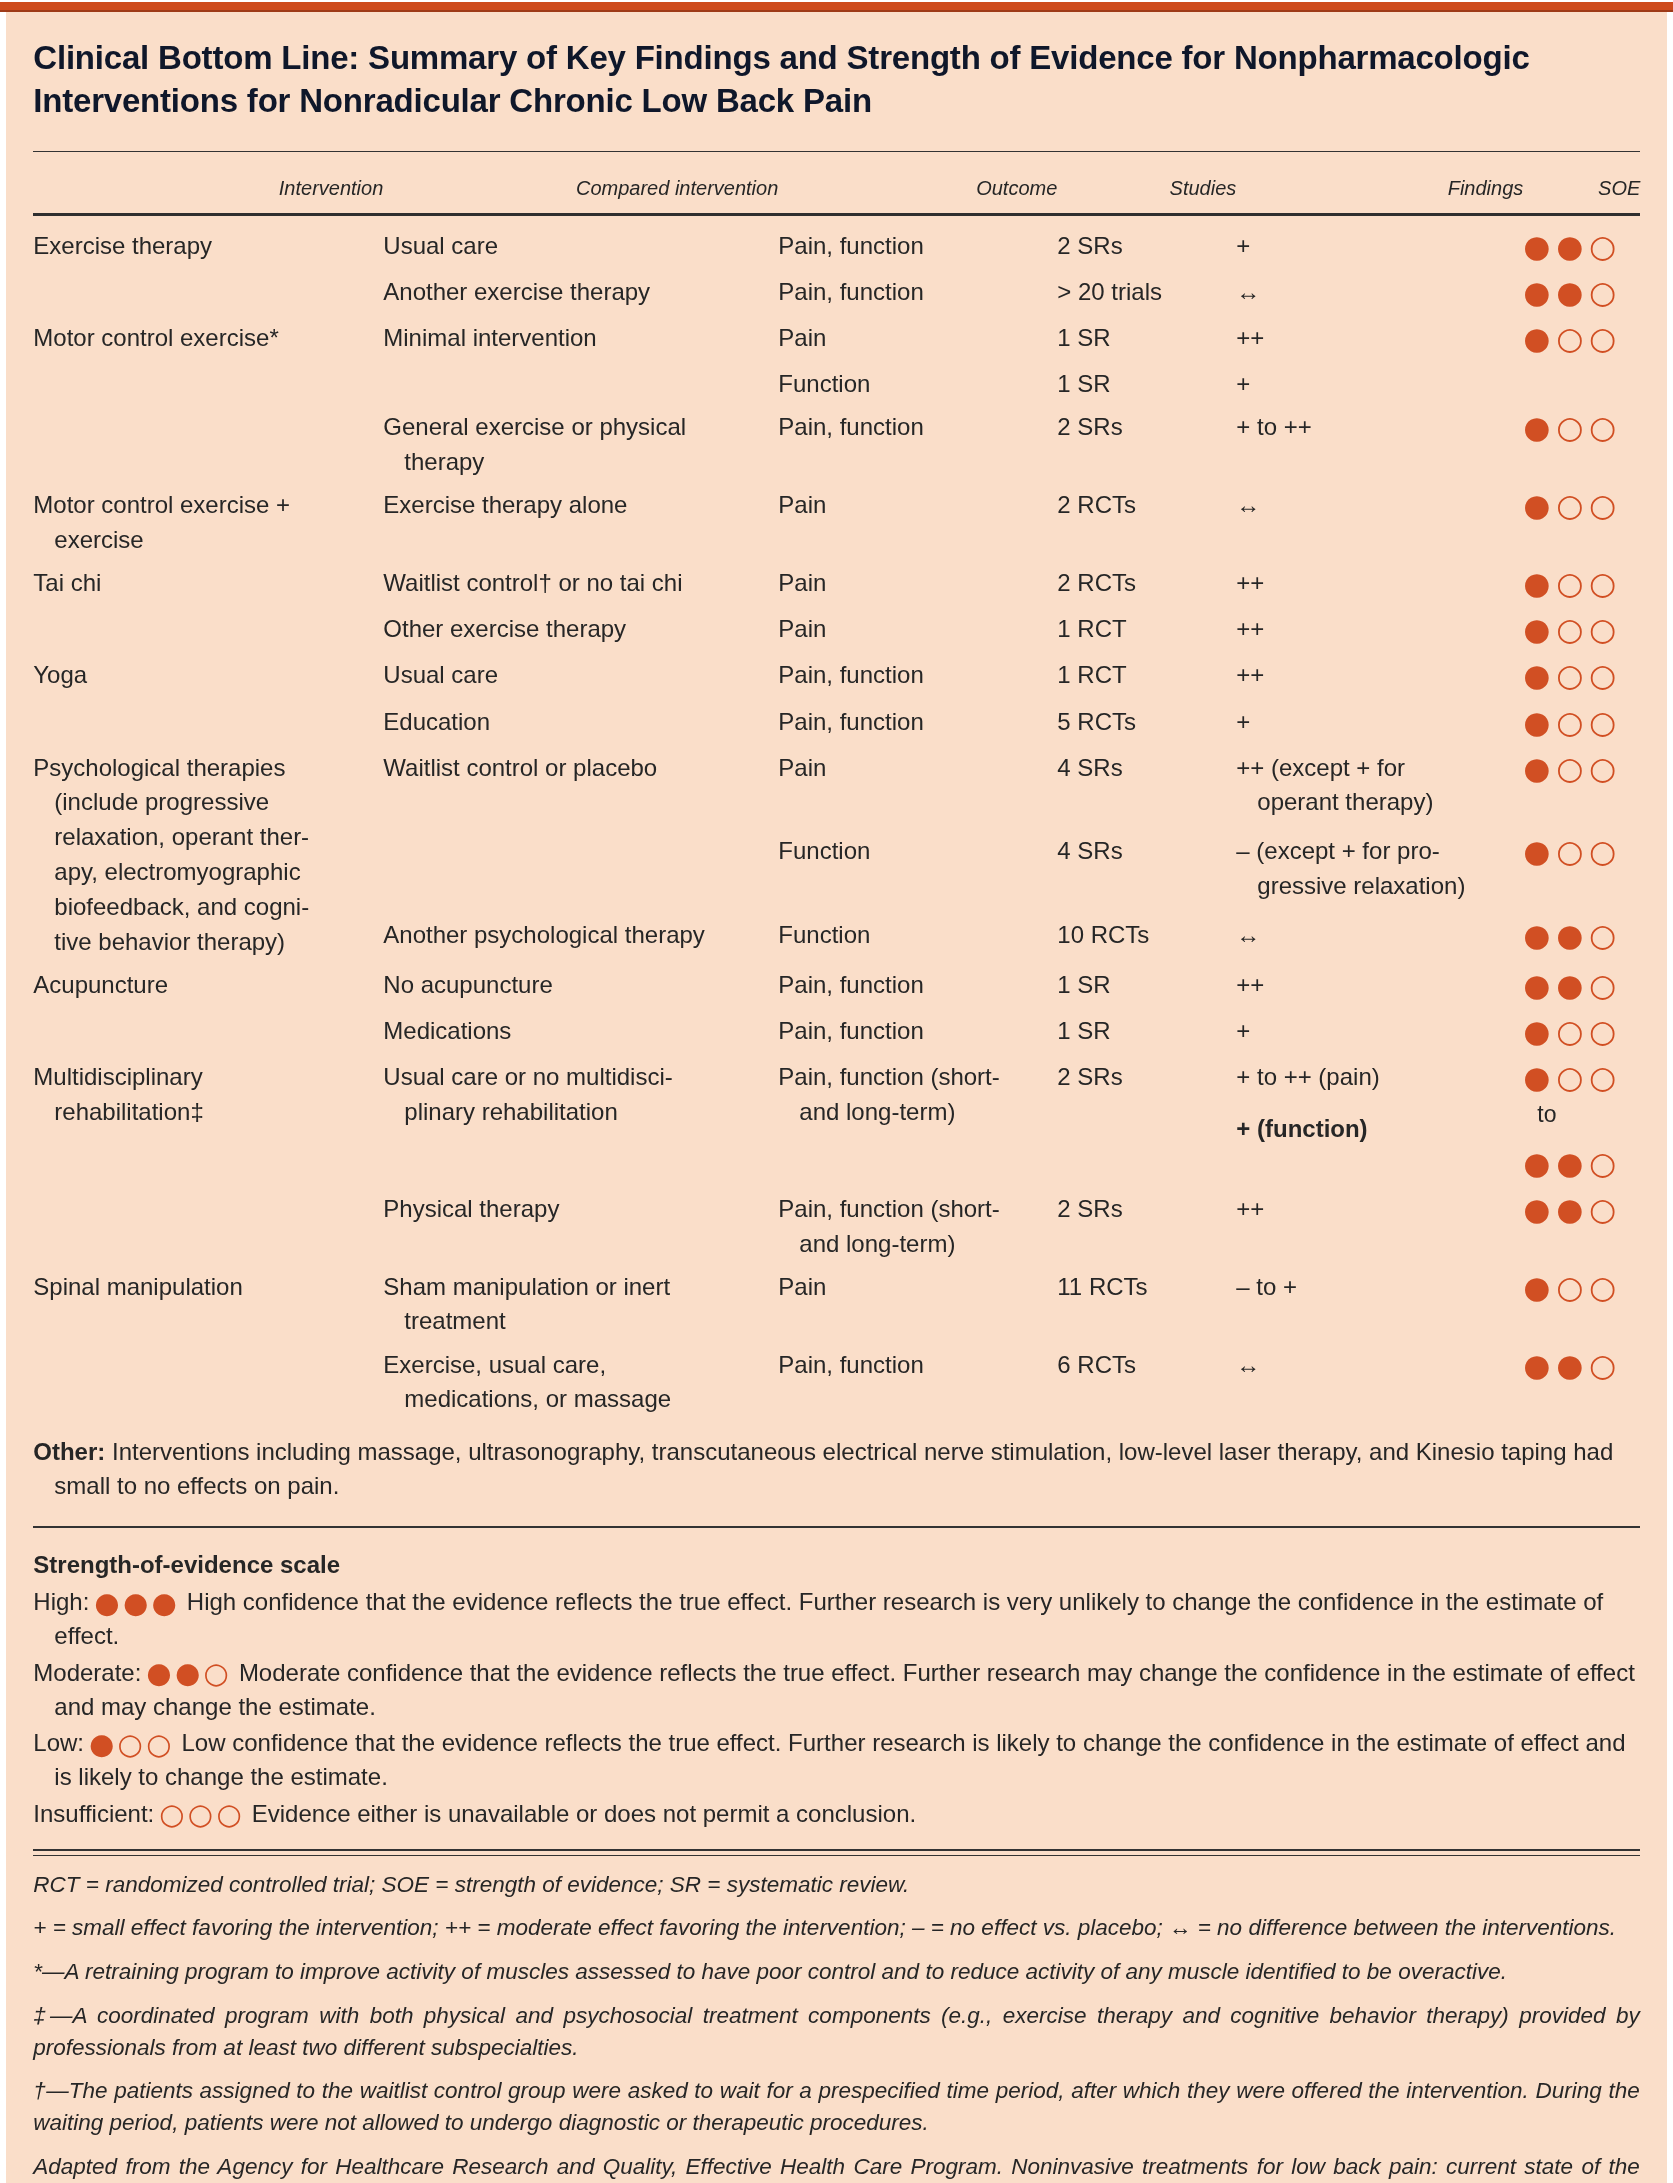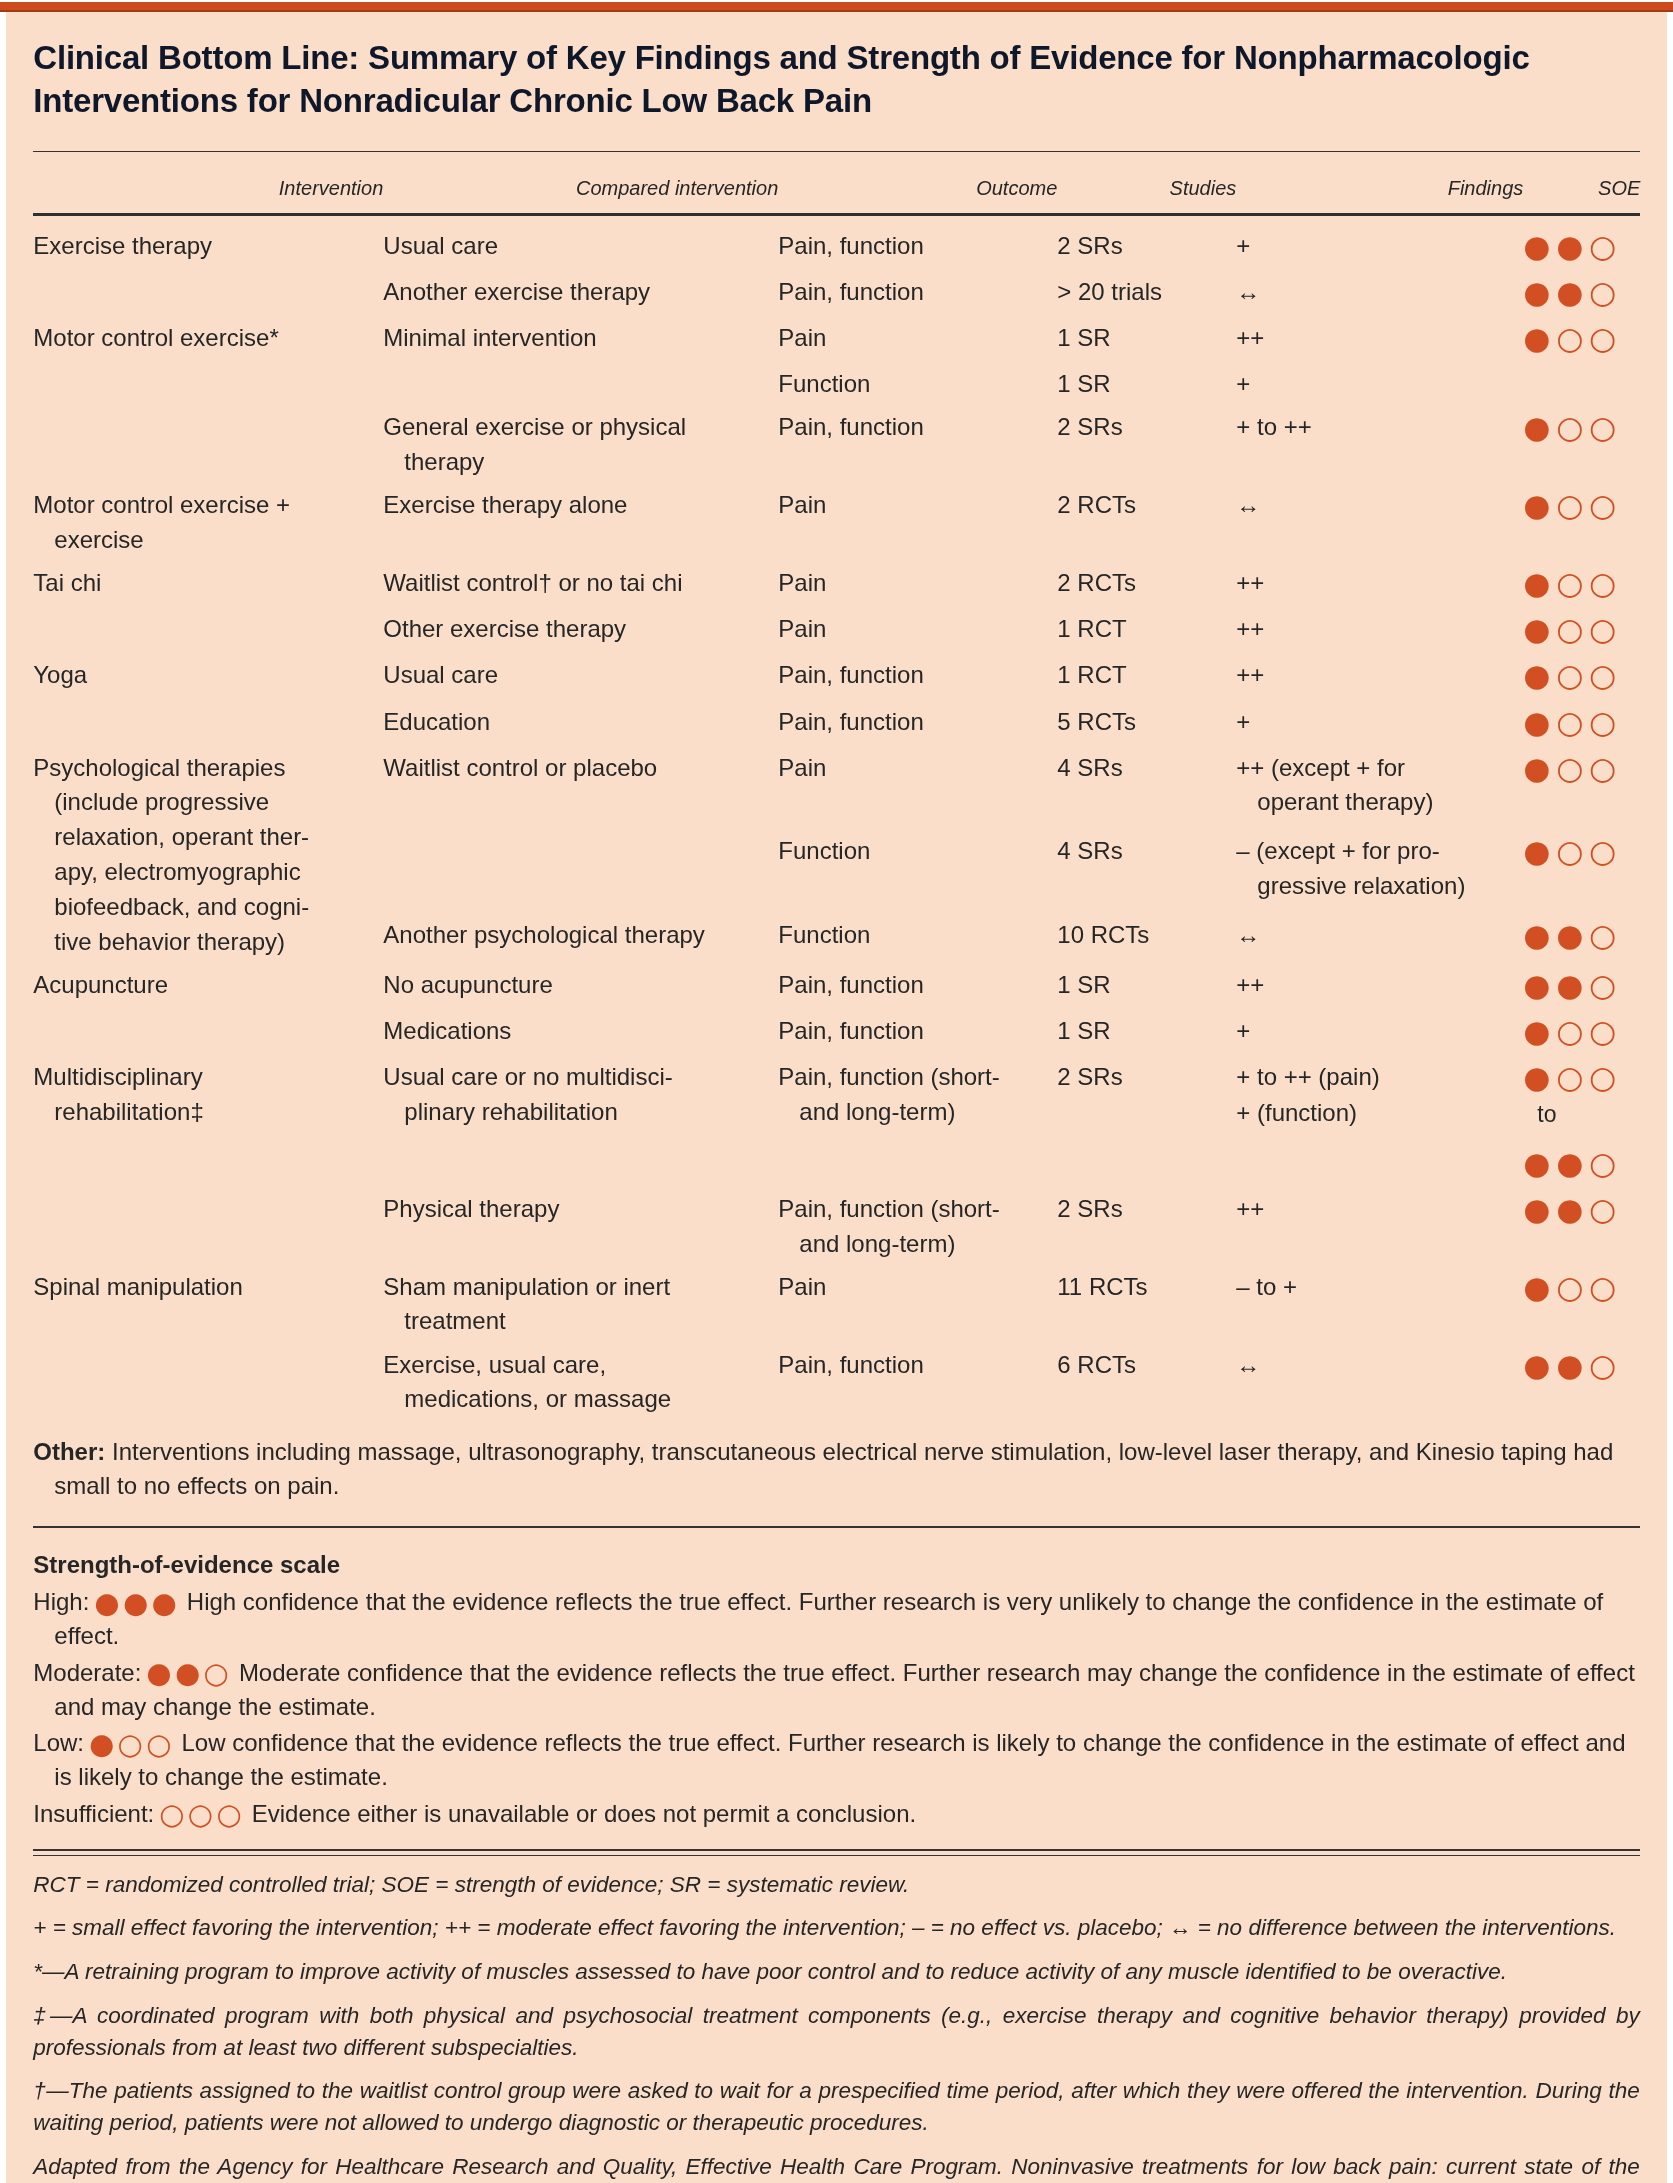--- a/index.html
+++ b/index.html
@@ -68,21 +68,21 @@
   }
   .soe-to{
     font-size:23px;
     color:var(--ink);
     letter-spacing:0;
     font-family:"Liberation Sans","DejaVu Sans",sans-serif;
     margin-left:14px;
     vertical-align:2.5px;
   }
   .soe-line2{margin-top:11.7px;}
-  .f-gap{margin-top:1px;}
+  .f-gap{margin-top:17px;font-weight:bold;}
   .other{
     margin:15px 0 0 0;
     font-size:24px;
     line-height:1.45;
     padding-left:21px;
     text-indent:-21px;
   }
   .other .lbl{font-weight:bold;}
   .soe-heading{
     font-size:24px;

